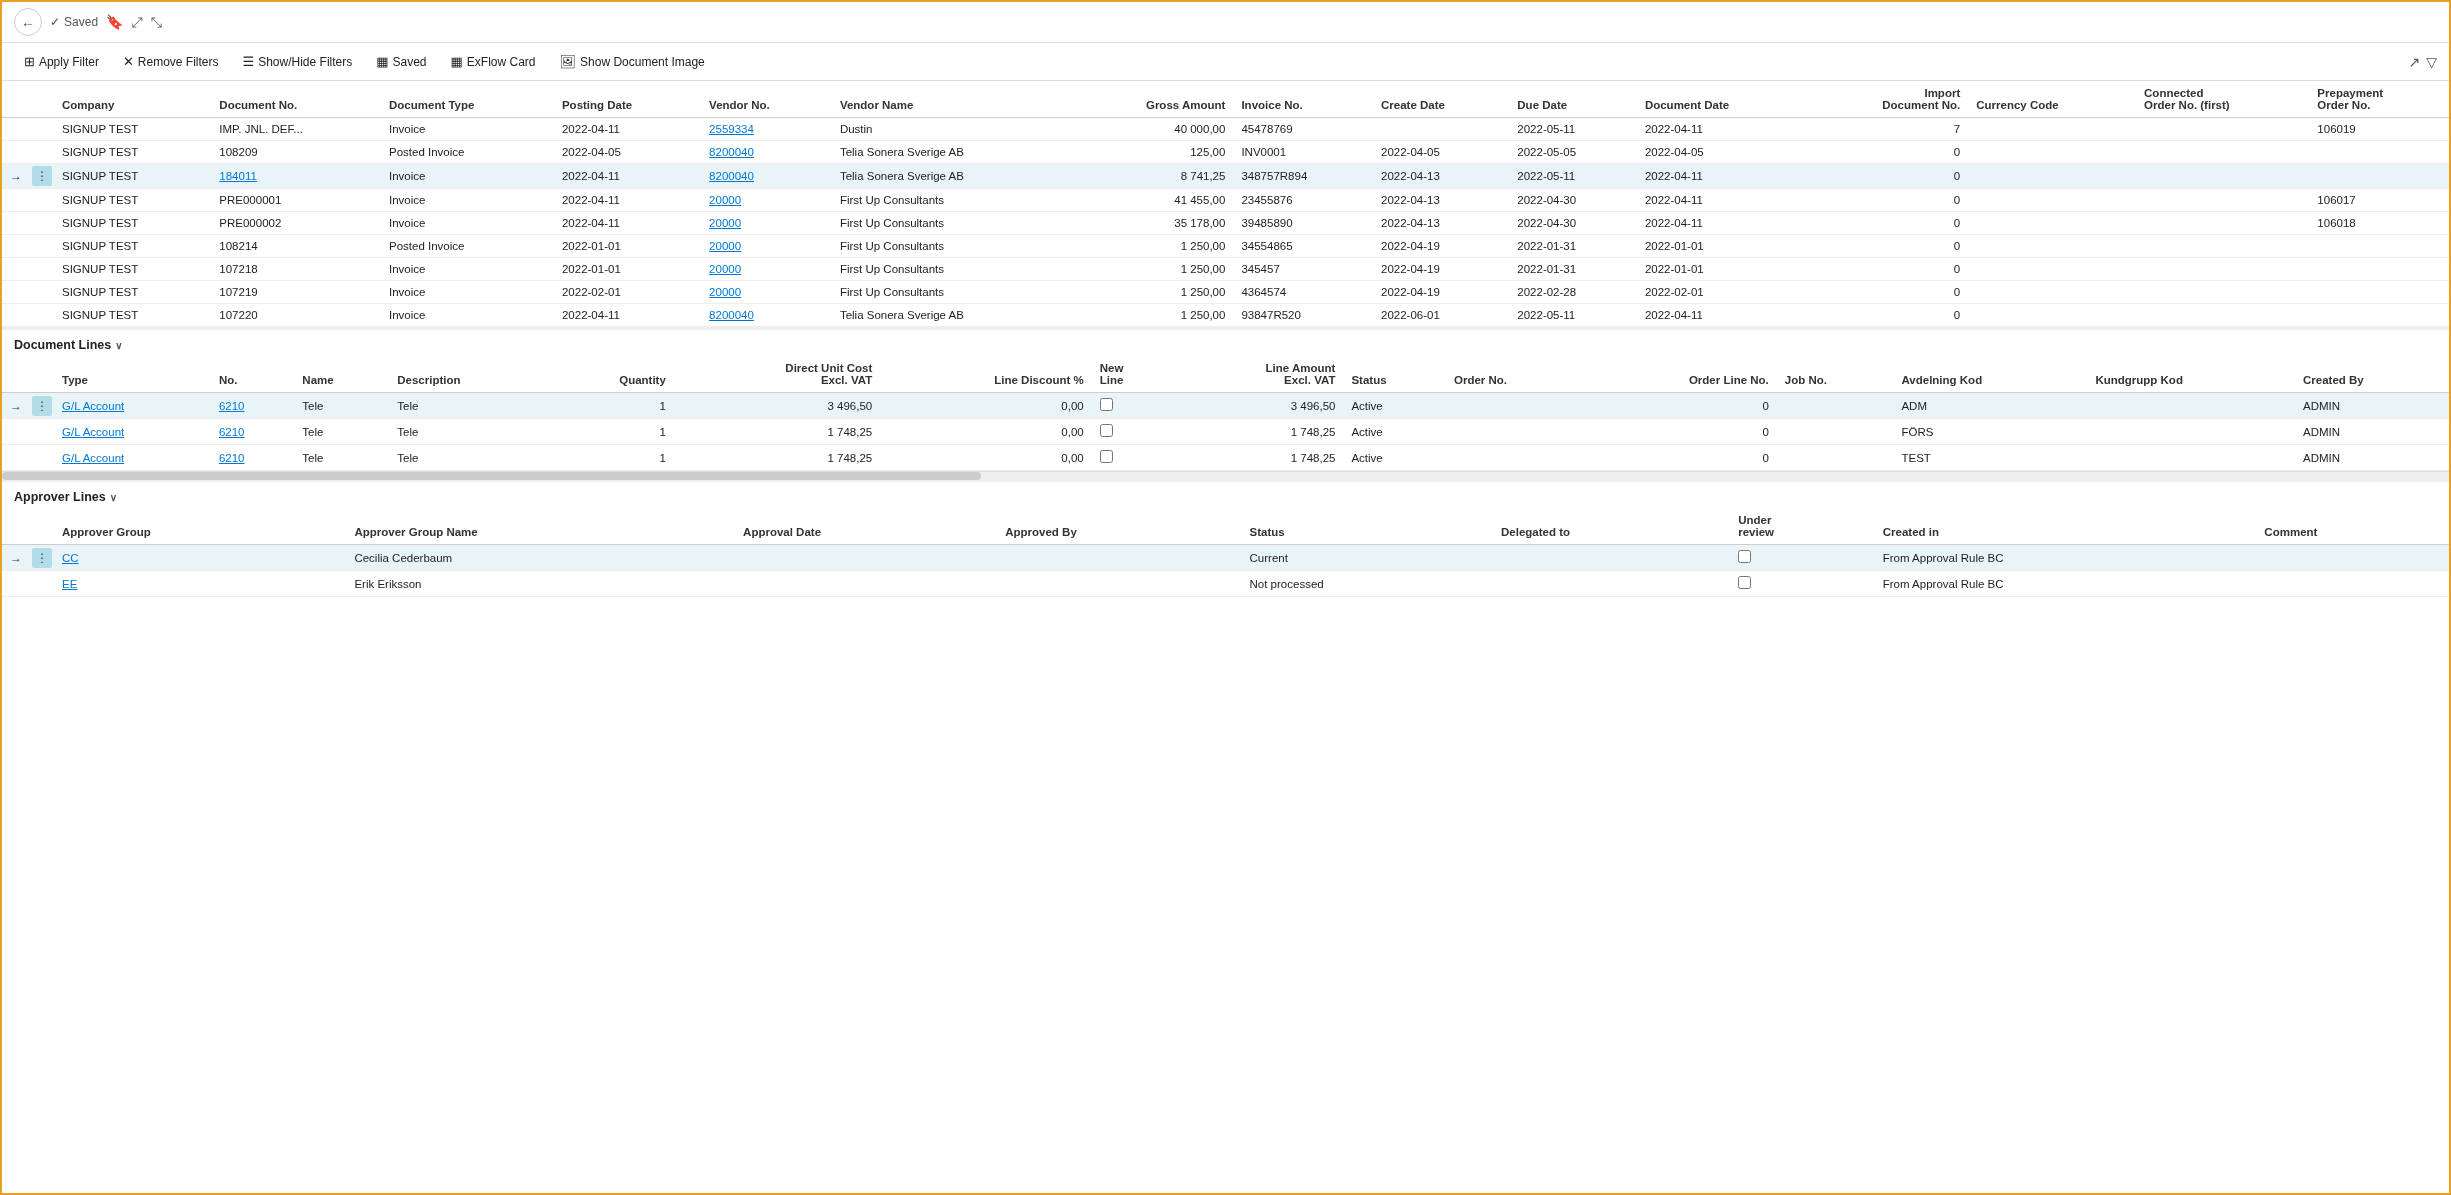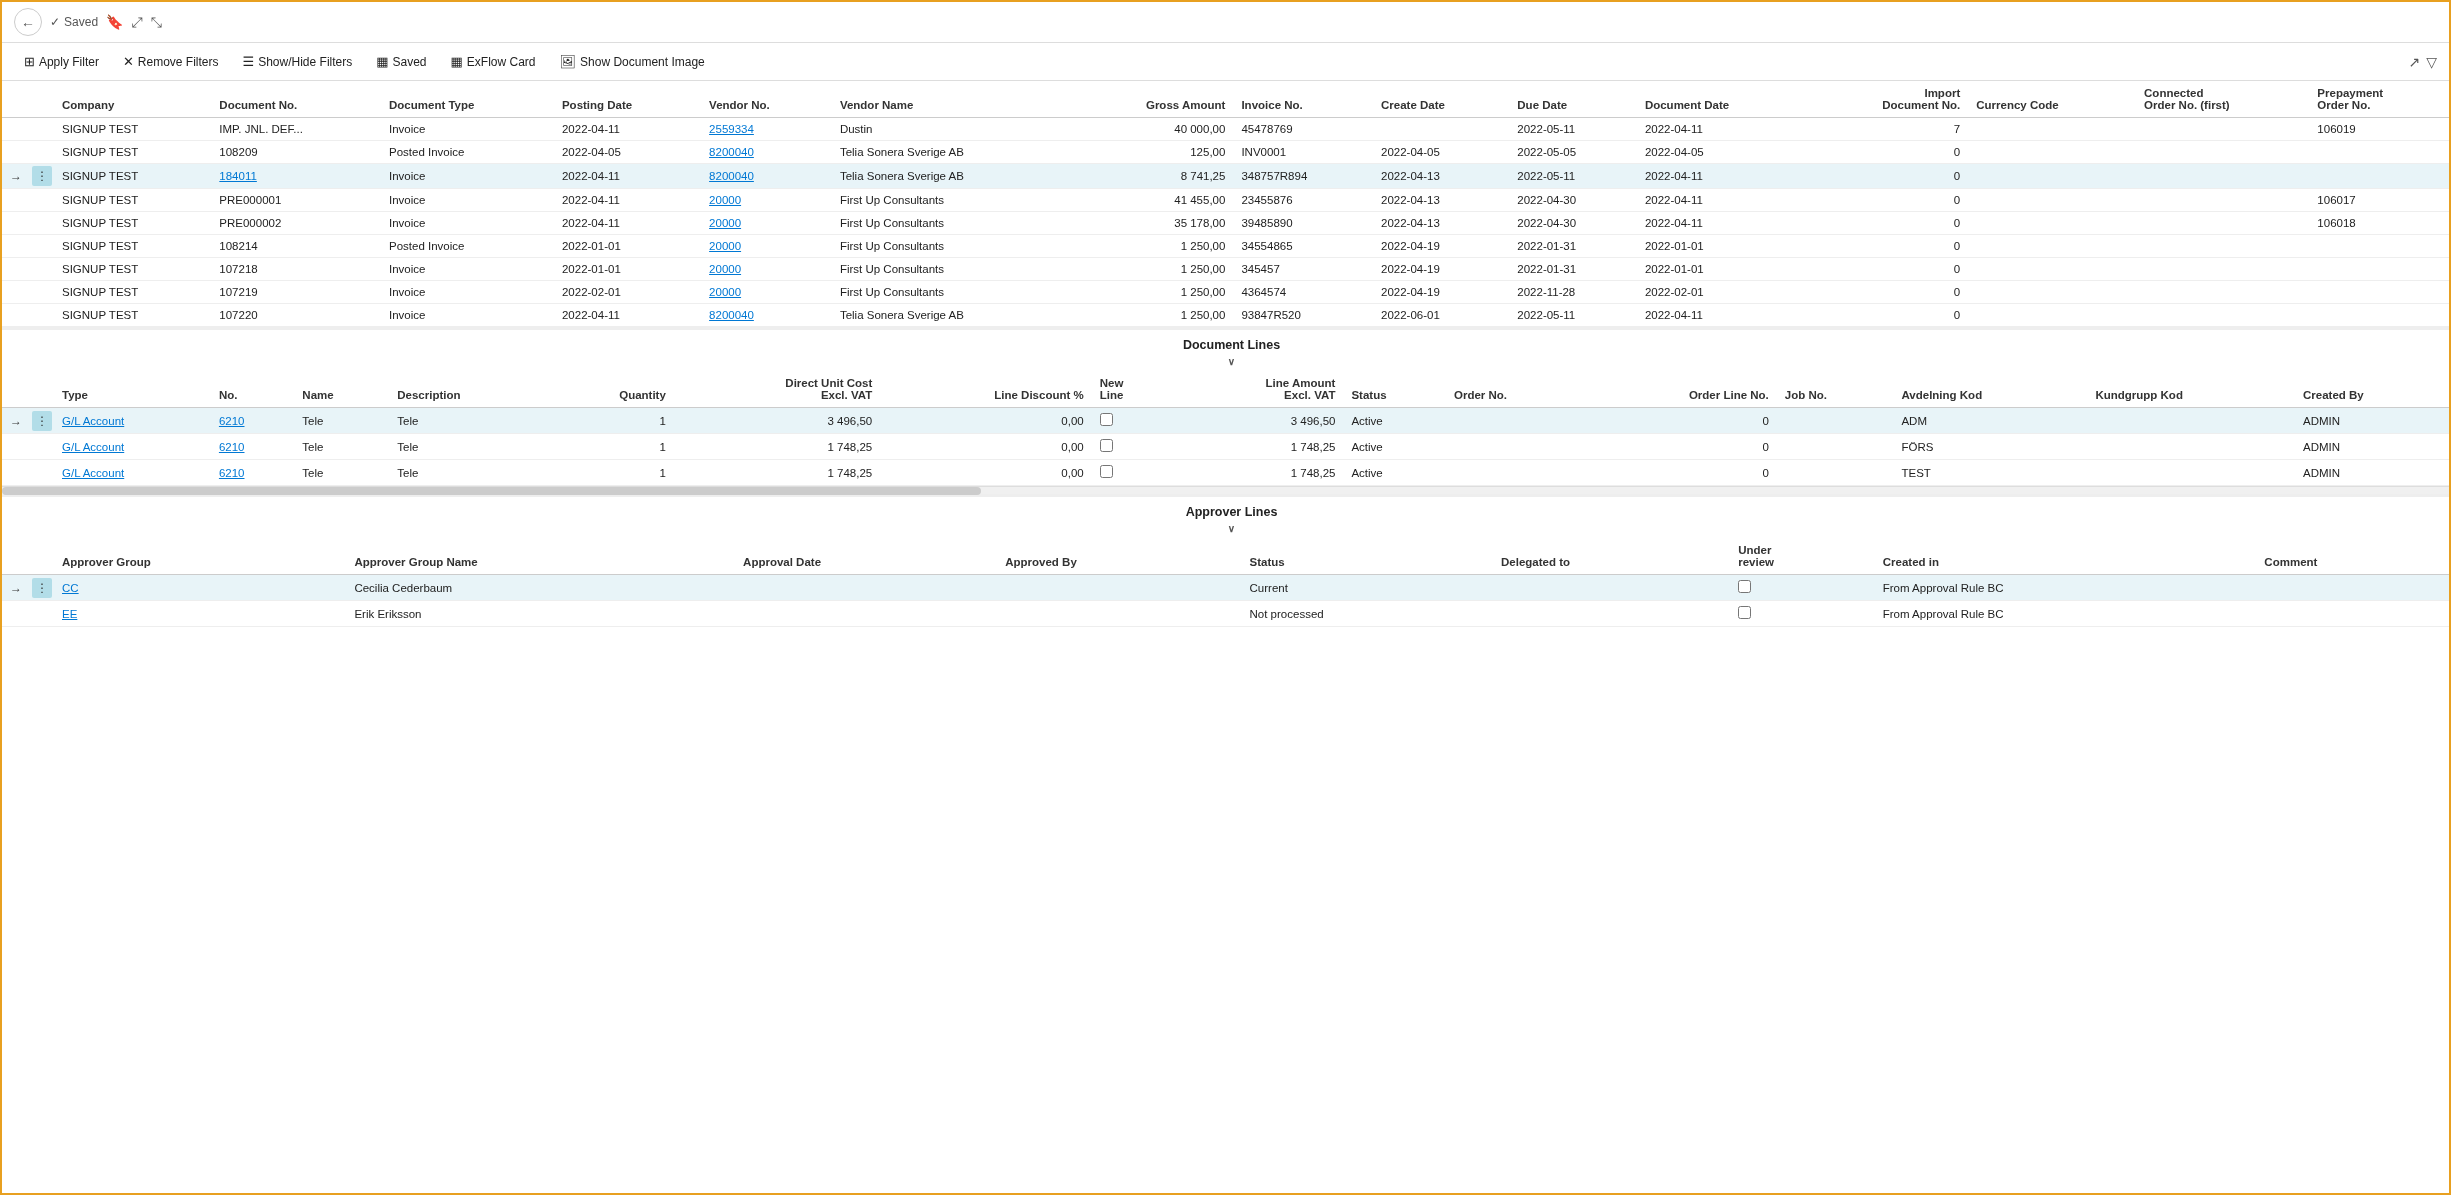--- a/index.html
+++ b/index.html
@@ -119,21 +119,20 @@
     }
     .section-header {
       padding: 8px 0 4px 12px;
       font-weight: 600;
       font-size: 12.5px;
       display: flex;
       align-items: center;
       gap: 4px;
       border-top: 1px solid #eee;
       background: #fff;
-      flex-direction: column;
     }
     .section-header .chevron { font-size: 10px; color: #555; }
 
     
     .cb-cell input[type=checkbox] {
       width: 13px; height: 13px; cursor: pointer;
     }
 
     
     .num { text-align: right; }
@@ -390,21 +389,21 @@
     </td>
     <td>SIGNUP TEST</td>
     <td class="">107219</td>
     <td>Invoice</td>
     <td>2022-02-01</td>
     <td class="link-text">20000</td>
     <td>First Up Consultants</td>
     <td class="num">1 250,00</td>
     <td>4364574</td>
     <td>2022-04-19</td>
-    <td>2022-11-28</td>
+    <td>2022-02-28</td>
     <td>2022-02-01</td>
     <td class="num">0</td>
     <td></td>
     <td></td>
     <td></td>
   </tr>
           <tr>
     <td class="arrow-col"></td>
     <td style="padding:2px;">
       

